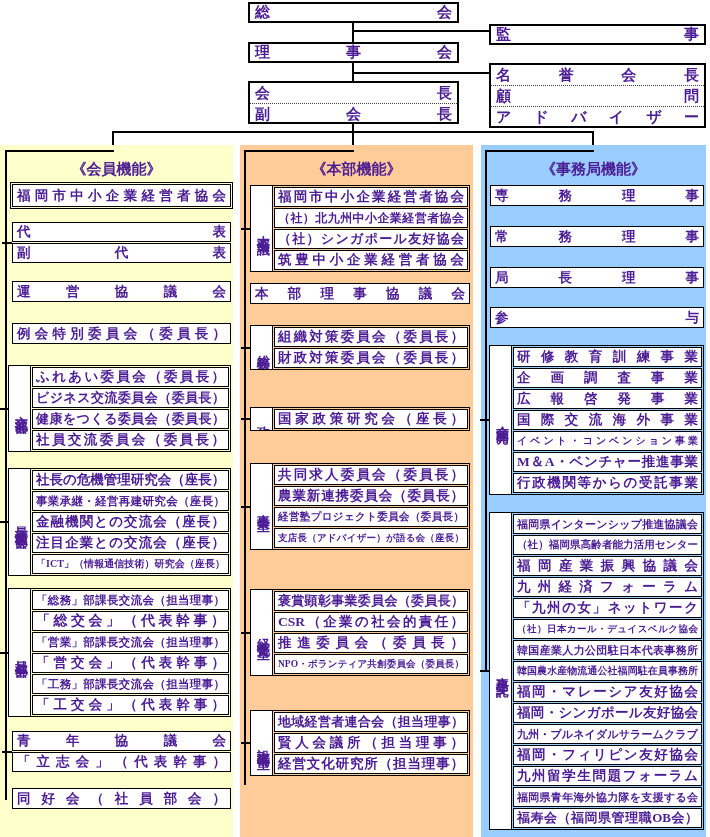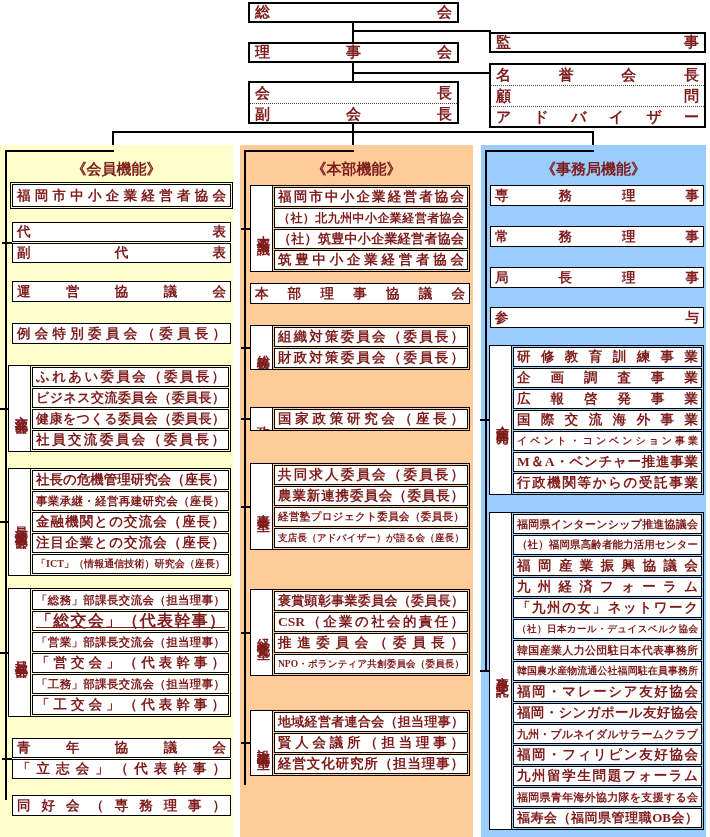--- a/index.html
+++ b/index.html
@@ -1,19 +1,19 @@
 <!DOCTYPE html>
 <html><head>
 <meta charset="utf-8">
 <style>
   html,body{margin:0;padding:0;background:#fff;}
   *{box-sizing:border-box;}
   #stage{
     position:relative;width:710px;height:837px;background:#fff;overflow:hidden;
-    font-family:"Liberation Serif","DejaVu Serif",serif;color:#7f1d1d;
+    font-family:"Liberation Serif","DejaVu Serif",serif;color:#4c1d95;
   }
   
   .line{position:absolute;background:#000;}
   
   .tbox{
     position:absolute;border:2px solid #000;background:#fff;
     font-size:15px;font-weight:600;line-height:17px;
     padding:0 5px;white-space:nowrap;overflow:hidden;
     text-align:justify;text-align-last:justify;
   }
@@ -89,21 +89,21 @@
   <div class="line" style="left:352px;top:23px;width:2px;height:20px"></div>
   <div class="line" style="left:352px;top:30px;width:139px;height:2px"></div>
   <div class="line" style="left:352px;top:63px;width:2px;height:19px"></div>
   <div class="line" style="left:352px;top:72px;width:139px;height:2px"></div>
   <div class="line" style="left:352px;top:123px;width:2px;height:28px"></div>
   <div class="line" style="left:112px;top:131px;width:482px;height:2px"></div>
   <div class="line" style="left:112px;top:131px;width:2px;height:20px"></div>
   <div class="line" style="left:592px;top:131px;width:2px;height:20px"></div>
 
   <div class="tbox fit15" style="left: 248px; top: 2px; width: 211px; height: 21px; font-size: 15px;">総会</div>
-  <div class="tbox fit15" style="left: 489px; top: 32px; width: 217px; height: 21px; font-size: 15px;">監事</div>
+  <div class="tbox fit15" style="left: 489px; top: 24px; width: 217px; height: 21px; font-size: 15px;">監事</div>
   <div class="tbox fit15" style="left: 248px; top: 42px; width: 211px; height: 21px; font-size: 15px;">理事会</div>
   <div class="tstack" style="left:489px;top:63px;width:217px;height:65px">
     <div class="trow">名誉会長</div>
     <div class="trow">顧問</div>
     <div class="trow">アドバイザー</div>
   </div>
   <div class="tstack" style="left:248px;top:81px;width:211px;height:43px">
     <div class="trow">会長</div>
     <div class="trow">副会長</div>
   </div>
@@ -134,43 +134,43 @@
             <div class="grow fit" style="font-size: 11.5px;">事業承継・経営再建研究会（座長）</div>
             <div class="grow fit" style="font-size: 13.5px;">金融機関との交流会（座長）</div>
             <div class="grow fit" style="font-size: 13.5px;">注目企業との交流会（座長）</div>
             <div class="grow fit" style="font-size: 10px;">「ICT」（情報通信技術）研究会（座長）</div>
           </div>
         </div>
         <div class="u-group unit" style="margin-top: 12px;">
           <div class="glabel vfit" style="font-size: 13px;">社員部会</div>
           <div class="gitems">
             <div class="grow fit" style="font-size: 11.5px;">「総務」部課長交流会（担当理事）</div>
-            <div class="grow fit" style="font-size: 16px; text-decoration: underline;">「総交会」（代表幹事）</div>
+            <div class="grow fit" style="font-size: 14px;">「総交会」（代表幹事）</div>
             <div class="grow fit" style="font-size: 11.5px;">「営業」部課長交流会（担当理事）</div>
             <div class="grow fit" style="font-size: 13.5px;">「営交会」（代表幹事）</div>
             <div class="grow fit" style="font-size: 11.5px;">「工務」部課長交流会（担当理事）</div>
             <div class="grow fit" style="font-size: 13.5px;">「工交会」（代表幹事）</div>
           </div>
         </div>
-        <div class="u-stack unit" style="margin-top: 21px; border-radius: 16px;">
+        <div class="u-stack unit" style="margin-top: 14px; border-radius: 16px;">
           <div class="u-box fit" style="font-size: 13.5px;">青年協議会</div>
           <div class="u-box fit" style="font-size: 13.5px;">「立志会」（代表幹事）</div>
         </div>
-        <div class="u-box unit fit" style="margin-top: 16px; font-size: 13.5px;">同好会（専務理事）</div>
+        <div class="u-box unit fit" style="margin-top: 16px; font-size: 13.5px;">同好会（社員部会）</div>
       </div>
   </div>
   <div class="panel c1" style="background: rgb(255, 204, 153); --spine: 635px;">
     <div class="phead">《本部機能》</div>
     <div class="units">
         <div class="u-group unit" style="margin-top: 6px;">
           <div class="glabel vfit" style="font-size: 13px;">本部会議</div>
           <div class="gitems">
             <div class="grow fit" style="font-size: 13.5px;">福岡市中小企業経営者協会</div>
             <div class="grow fit" style="font-size: 12px;">（社）北九州中小企業経営者協会</div>
-            <div class="grow fit" style="font-size: 13px;">（社）筑豊中小企業経営者協会</div>
+            <div class="grow fit" style="font-size: 13px;">（社）シンガポール友好協会</div>
             <div class="grow fit" style="font-size: 13.5px;">筑豊中小企業経営者協会</div>
           </div>
         </div>
         <div class="u-box unit fit" style="margin-top: 11px; font-size: 13.5px;">本部理事協議会</div>
         <div class="u-group unit" style="margin-top: 21px;">
           <div class="glabel vfit" style="font-size: 13px;">総務室</div>
           <div class="gitems">
             <div class="grow fit" style="font-size: 13.5px;">組織対策委員会（委員長）</div>
             <div class="grow fit" style="font-size: 13.5px;">財政対策委員会（委員長）</div>
           </div>

